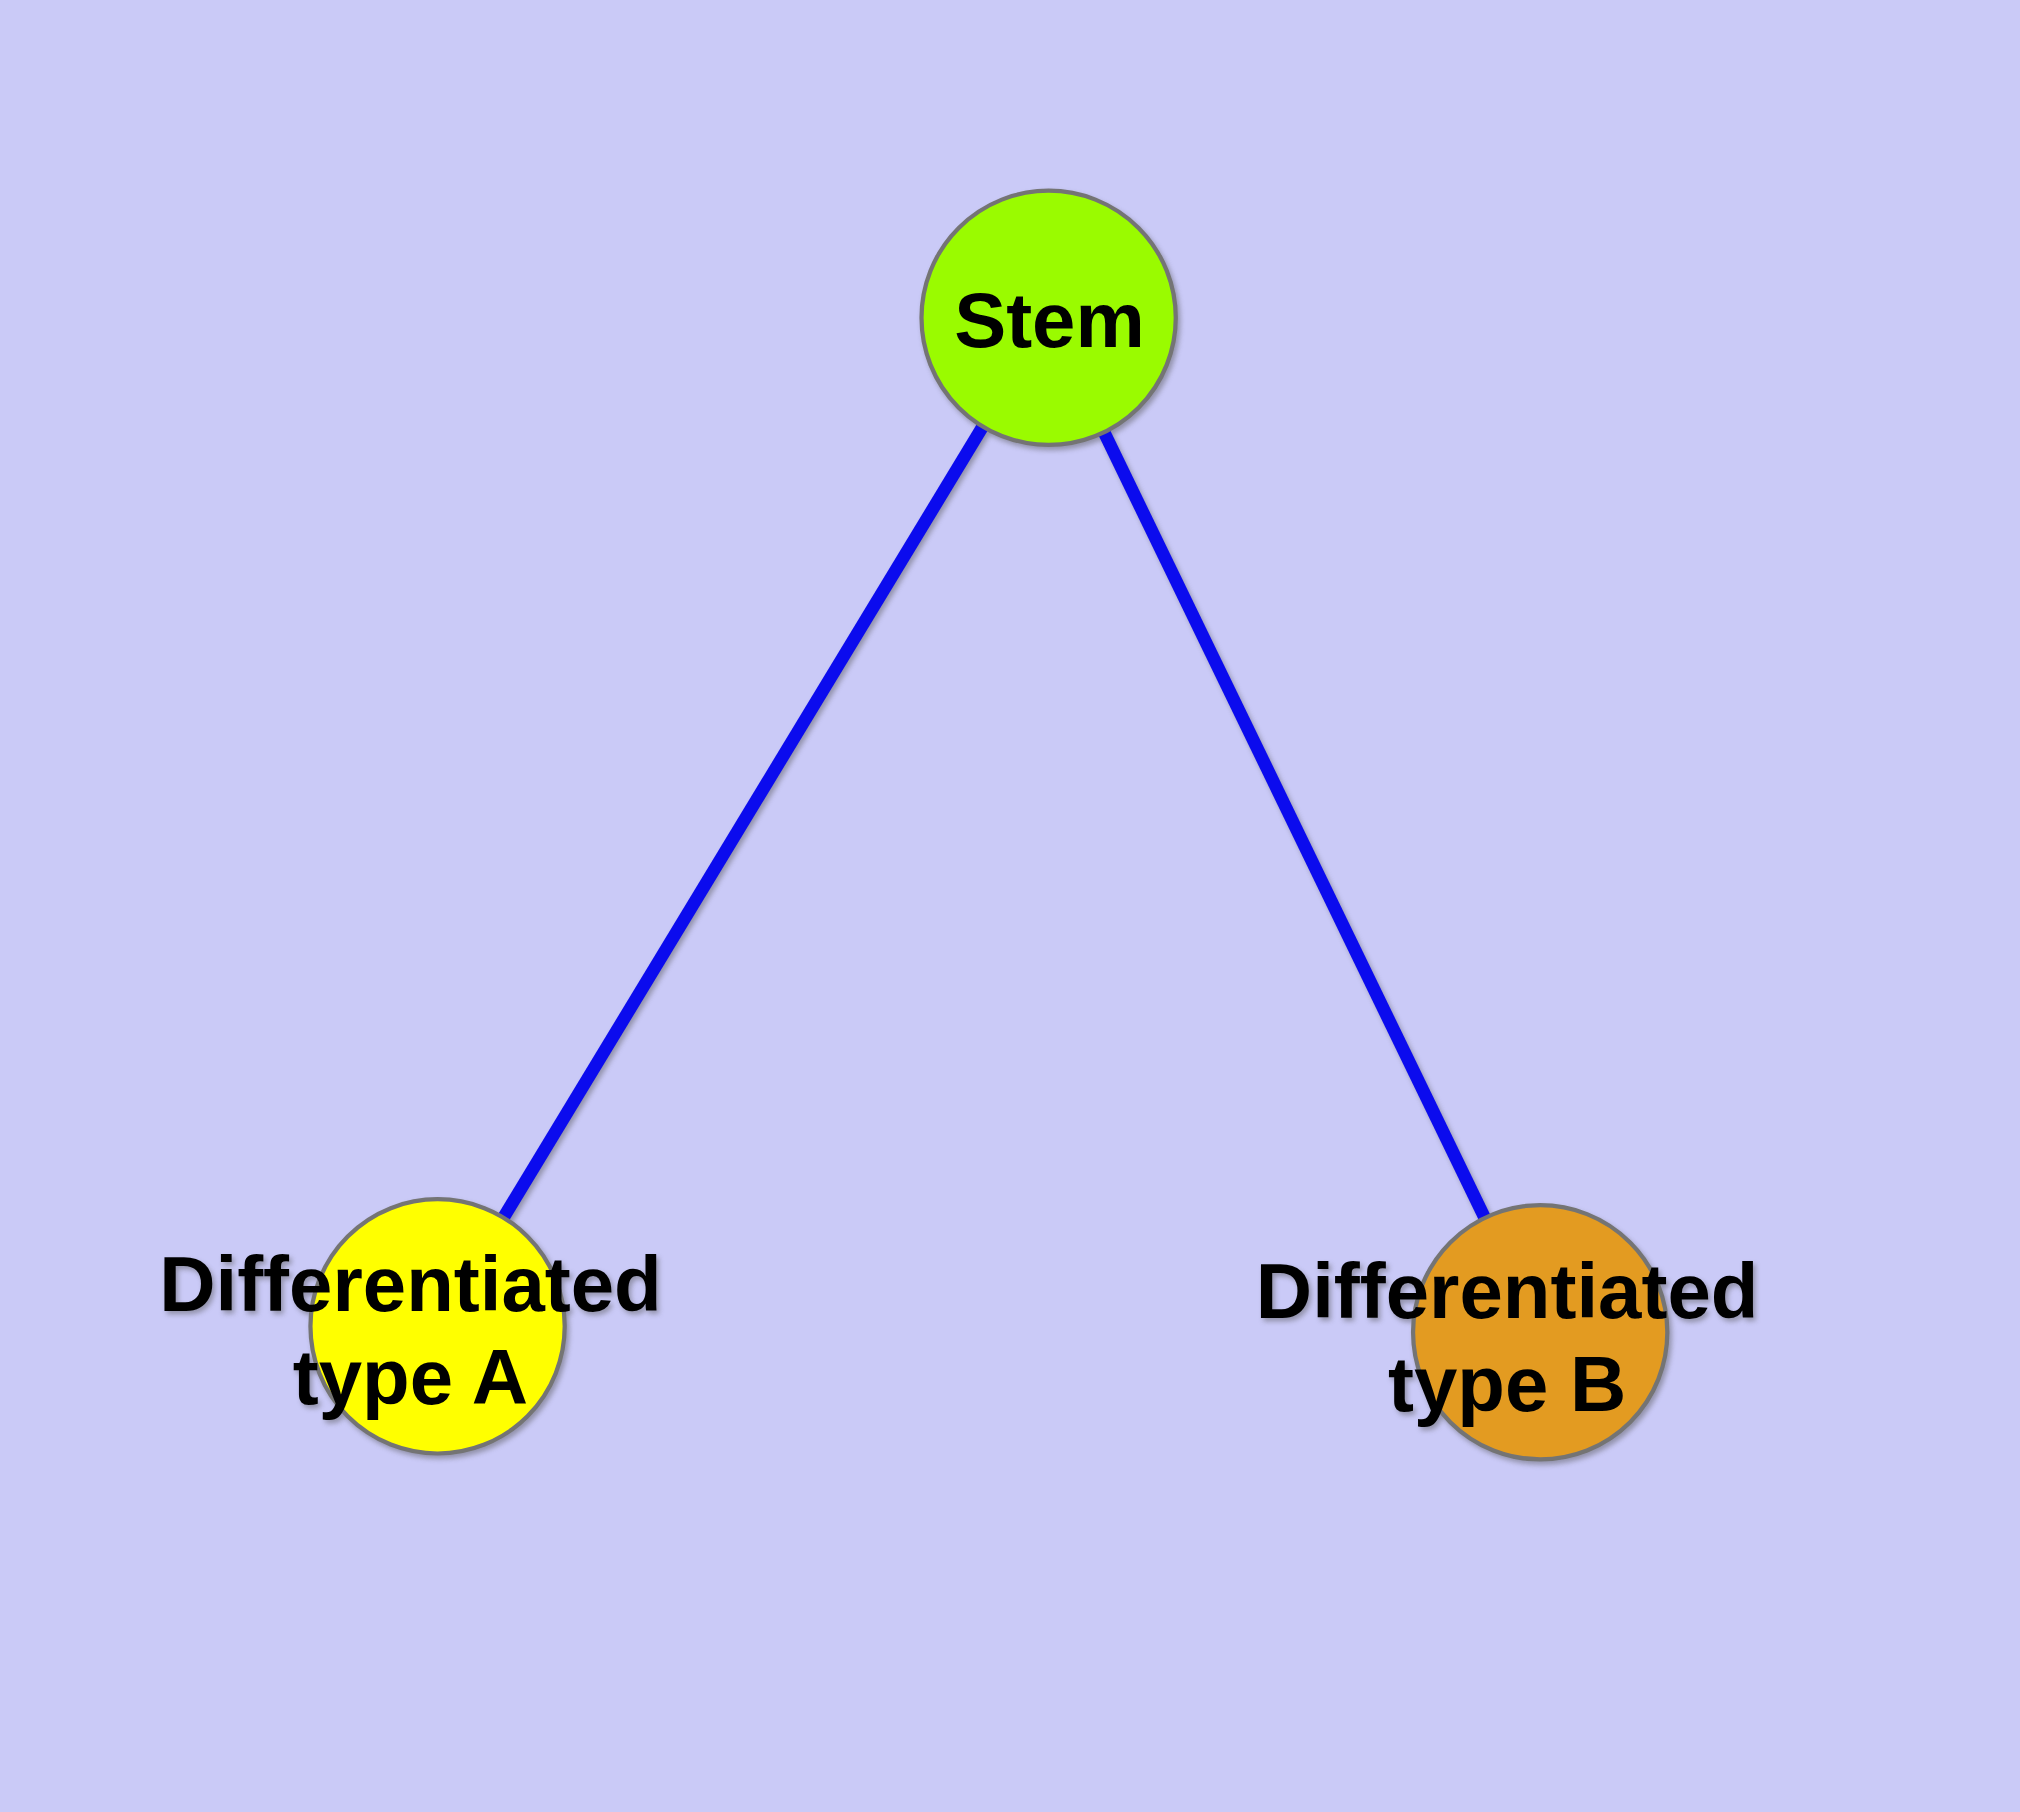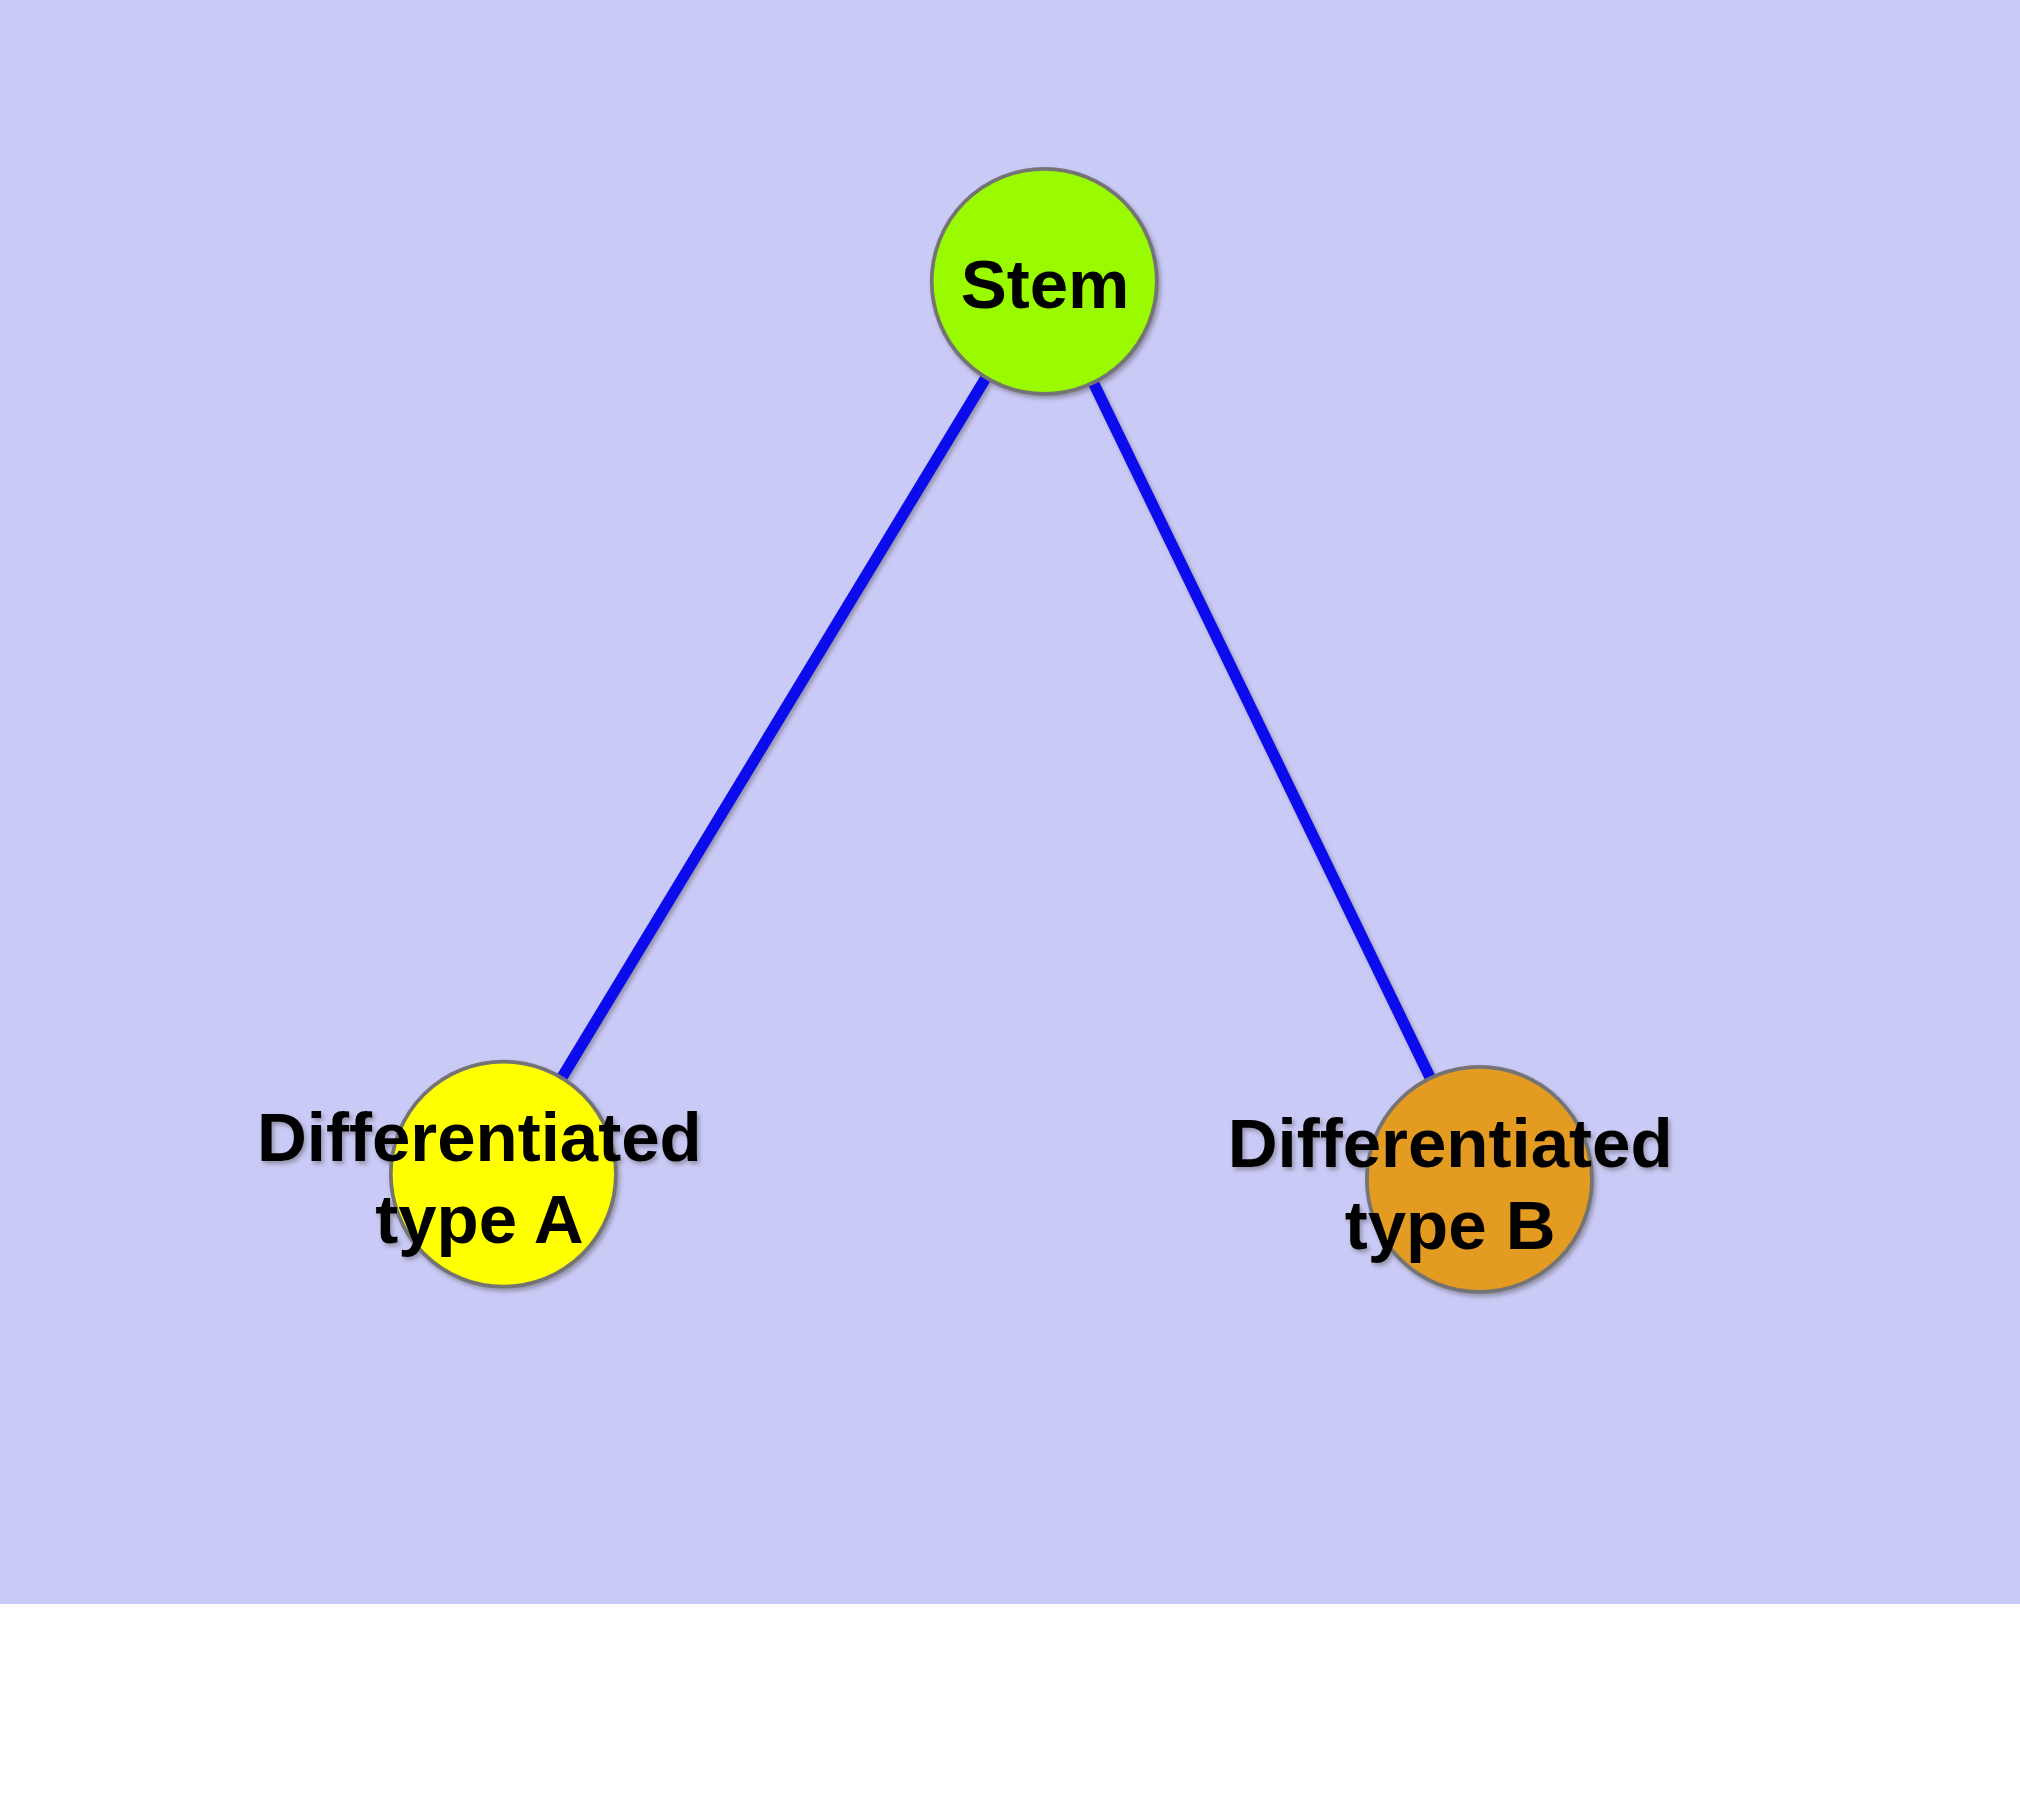--- a/index.html
+++ b/index.html
@@ -3,21 +3,21 @@
 <meta charset="utf-8">
 <style>
   html, body {
     margin: 0;
     padding: 0;
     background: #ffffff;
   }
   .diagram-canvas {
     position: relative;
     width: 2021px;
-    height: 1604px;
+    height: 1812px;
     background: #CACAF7;
     overflow: hidden;
     font-family: "Liberation Sans", sans-serif;
   }
   .diagram-canvas svg {
     display: block;
     width: 100%;
     height: 100%;
   }
   .shadowed {

